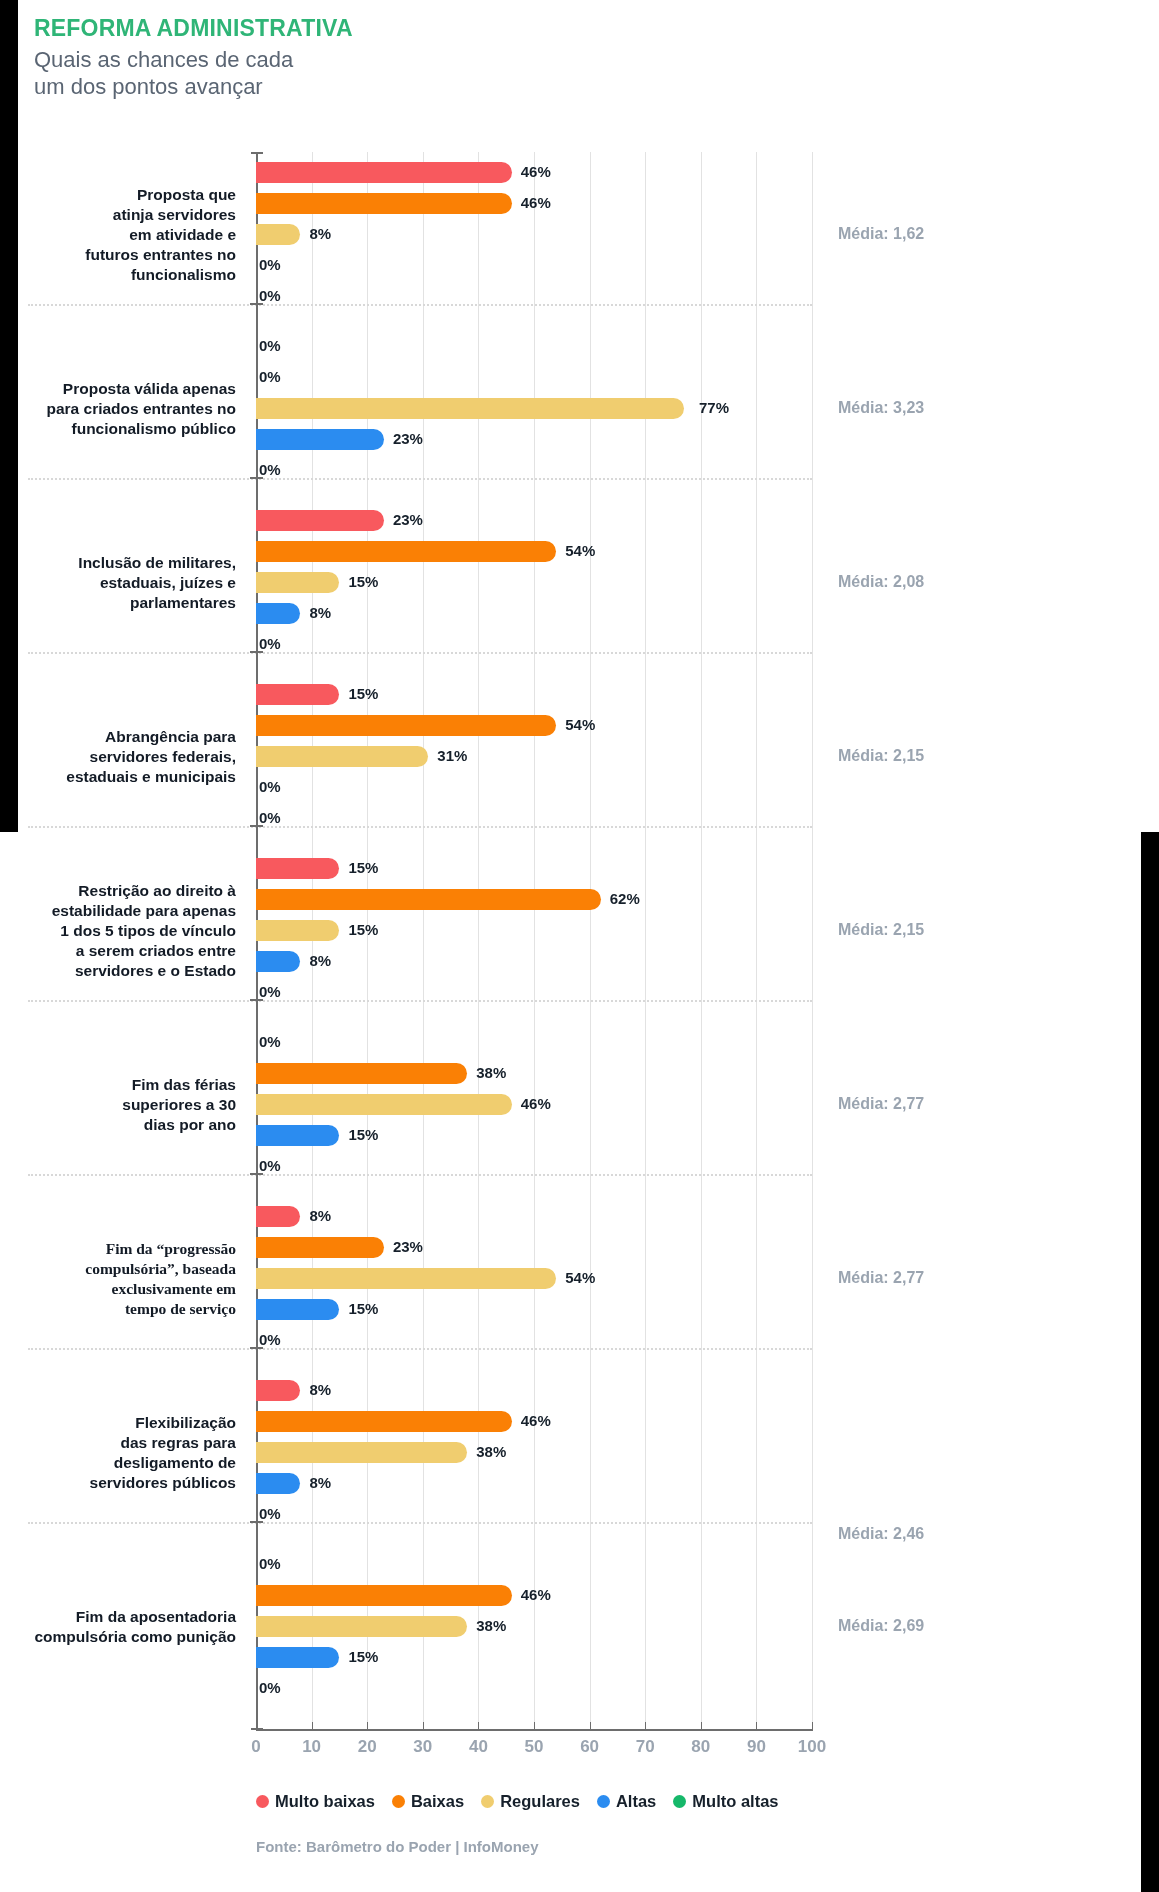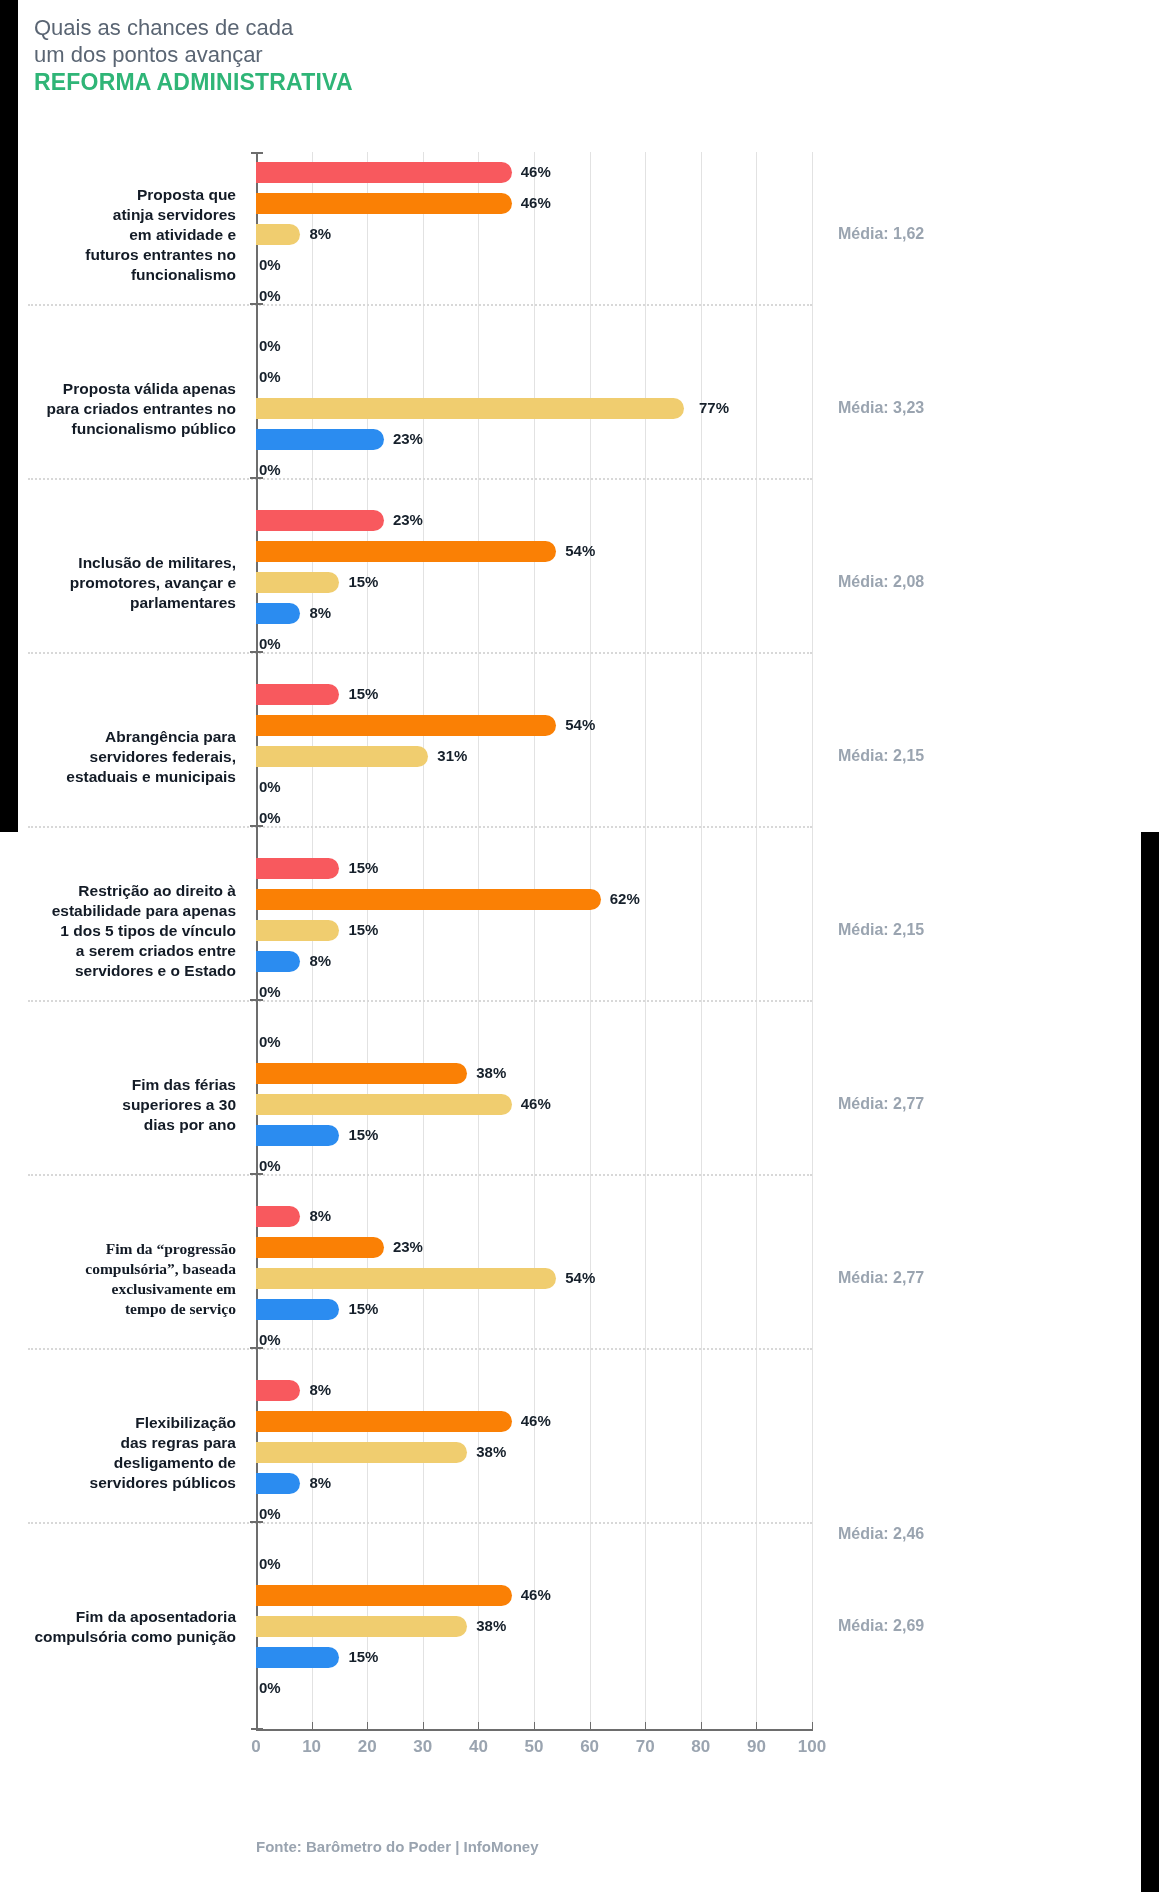--- a/index.html
+++ b/index.html
@@ -175,25 +175,25 @@
 </style>
 </head>
 <body>
 
 <div id="page">
 
   <div class="panel" id="panel-top"></div>
   <div class="panel" id="panel-bot"></div>
 
   <div id="title-card">
+    <div id="kicker">REFORMA ADMINISTRATIVA</div>
     <div id="subtitle">
       <span>Quais as chances de cada</span><br>
       <span>um dos pontos avançar</span>
     </div>
-    <div id="kicker">REFORMA ADMINISTRATIVA</div>
   </div>
 
   <div id="plot">
     <div id="gridlines">
         <div class="vline" style="left: 311.6px;"></div>
         <div class="vline" style="left: 367.2px;"></div>
         <div class="vline" style="left: 422.8px;"></div>
         <div class="vline" style="left: 478.4px;"></div>
         <div class="vline" style="left: 534px;"></div>
         <div class="vline" style="left: 589.6px;"></div>
@@ -299,21 +299,21 @@
             <div class="bar" style="width: 127.88px; background: rgb(43, 140, 240);"></div>
             <div class="bar-val" style="left: 136.88px;">23%</div>
           </div>
           <div class="bar-row" style="top: 460px; width: 676px;">
             <div class="bar-val" style="left: 3px;">0%</div>
           </div>
         </div>
         <div class="group">
           <div class="grp-label" style="top: 552.5px;">
             <div>Inclusão de militares,</div>
-            <div>promotores, avançar e</div>
+            <div>estaduais, juízes e</div>
             <div>parlamentares</div>
           </div>
           <div class="grp-media" style="top: 572.5px;">Média: 2,08</div>
           <div class="bar-row" style="top: 510px; width: 676px;">
             <div class="bar" style="width: 127.88px; background: rgb(248, 89, 94);"></div>
             <div class="bar-val" style="left: 136.88px;">23%</div>
           </div>
           <div class="bar-row" style="top: 541px; width: 676px;">
             <div class="bar" style="width: 300.24px; background: rgb(250, 128, 5);"></div>
             <div class="bar-val" style="left: 309.24px;">54%</div>
@@ -488,15 +488,37 @@
             <div class="bar" style="width: 83.4px; background: rgb(43, 140, 240);"></div>
             <div class="bar-val" style="left: 92.4px;">15%</div>
           </div>
           <div class="bar-row" style="top: 1678px; width: 676px;">
             <div class="bar-val" style="left: 3px;">0%</div>
           </div>
         </div>
       </div>
   </div>
 
+  <div id="legend">
+      <div class="leg-item">
+        <span class="leg-dot" style="background: rgb(248, 89, 94);"></span>
+        <span class="leg-txt">Multo baixas</span>
+      </div>
+      <div class="leg-item">
+        <span class="leg-dot" style="background: rgb(250, 128, 5);"></span>
+        <span class="leg-txt">Baixas</span>
+      </div>
+      <div class="leg-item">
+        <span class="leg-dot" style="background: rgb(240, 205, 111);"></span>
+        <span class="leg-txt">Regulares</span>
+      </div>
+      <div class="leg-item">
+        <span class="leg-dot" style="background: rgb(43, 140, 240);"></span>
+        <span class="leg-txt">Altas</span>
+      </div>
+      <div class="leg-item">
+        <span class="leg-dot" style="background: rgb(22, 184, 106);"></span>
+        <span class="leg-txt">Multo altas</span>
+      </div>
+    </div>
   <div id="source">Fonte: Barômetro do Poder | InfoMoney</div>
 
 </div>
 
 </body></html>

